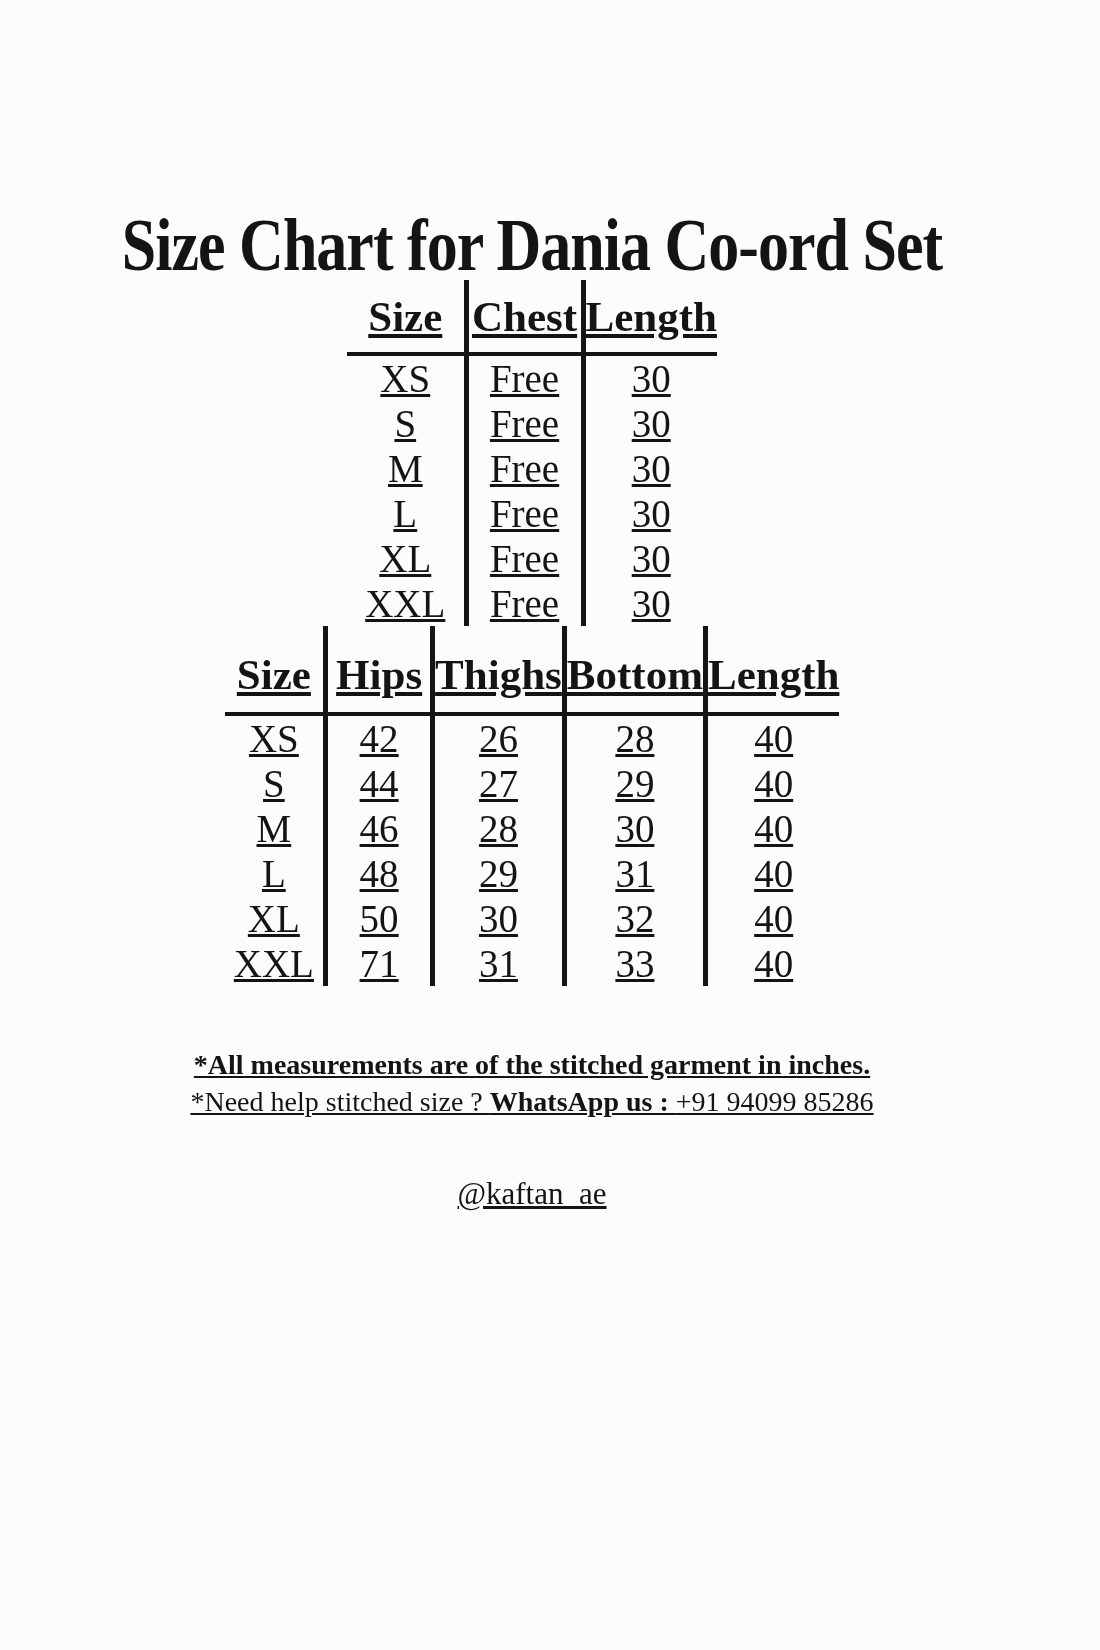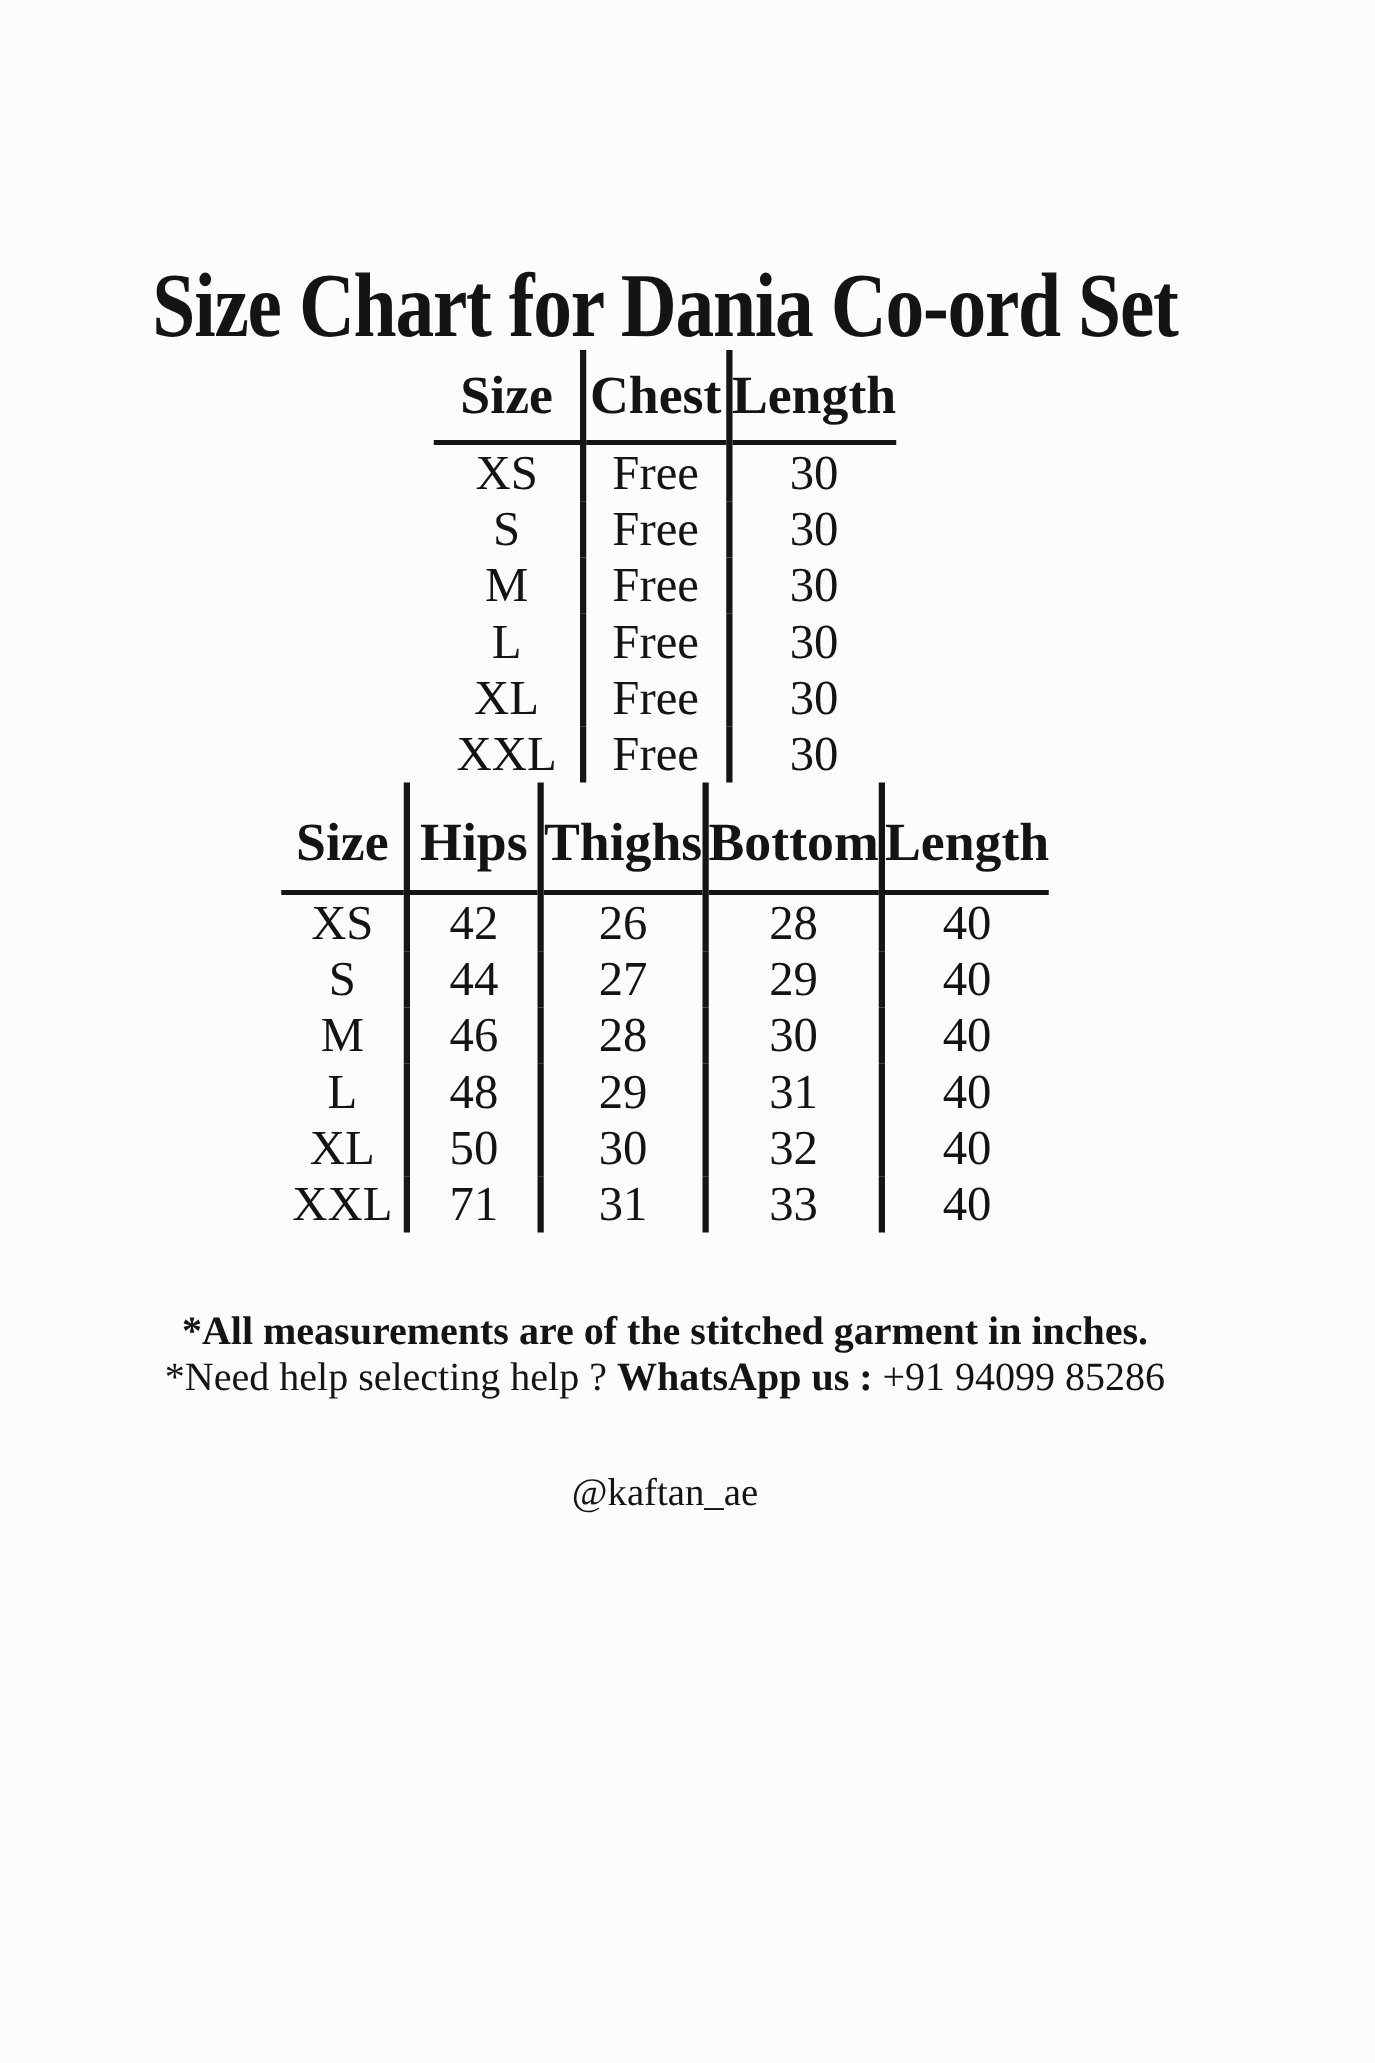--- a/index.html
+++ b/index.html
@@ -7,20 +7,21 @@
     width: 1100px;
     height: 1650px;
     background: #fcfcfc;
     color: #141414;
     font-family: "Liberation Serif", serif;
     overflow: hidden;
   }
   .content {
     width: 1064px; 
     margin: 0;
+    text-decoration: underline;
   }
   .title {
     margin: 0;
     padding-top: 212px;
     text-align: center;
     font-size: 62px;
     font-weight: bold;
     letter-spacing: -1px;
     line-height: 1.1;
   }
@@ -76,21 +77,21 @@
   .top-table  col.c2 { width: 130px; }
   .pant-table col.c0 { width: 101px; }
   .pant-table col.c1 { width: 107px; }
   .pant-table col.c2 { width: 113px; }
   .pant-table col.c3 { width: 133px; }
   .pant-table col.c4 { width: 107px; }
 
   .notes { margin-top: 60px; text-align: center; }
   .note-line {
     margin: 0;
-    font-size: 32px;
+    font-size: 28px;
     line-height: 37px;
   }
   .note-line.bold { font-weight: bold; }
   .note-line .b { font-weight: bold; text-align: right; }
 
   .handle {
     margin-top: 56px;
     text-align: center;
     font-size: 31px;
   }
@@ -209,18 +210,18 @@
         <td>71</td>
         <td>31</td>
         <td>33</td>
         <td>40</td>
       </tr>
     </tbody>
   </table>
 
   <div class="notes">
     <p class="note-line bold">*All measurements are of the stitched garment in inches.</p>
-    <p class="note-line"><span>*Need help selecting help ? </span><span class="b">WhatsApp us : </span><span>+91 94099 85286</span></p>
+    <p class="note-line"><span>*Need help stitched size ? </span><span class="b">WhatsApp us : </span><span>+91 94099 85286</span></p>
   </div>
 
   <div class="handle">@kaftan_ae</div>
 
 </div>
 
 </body></html>

